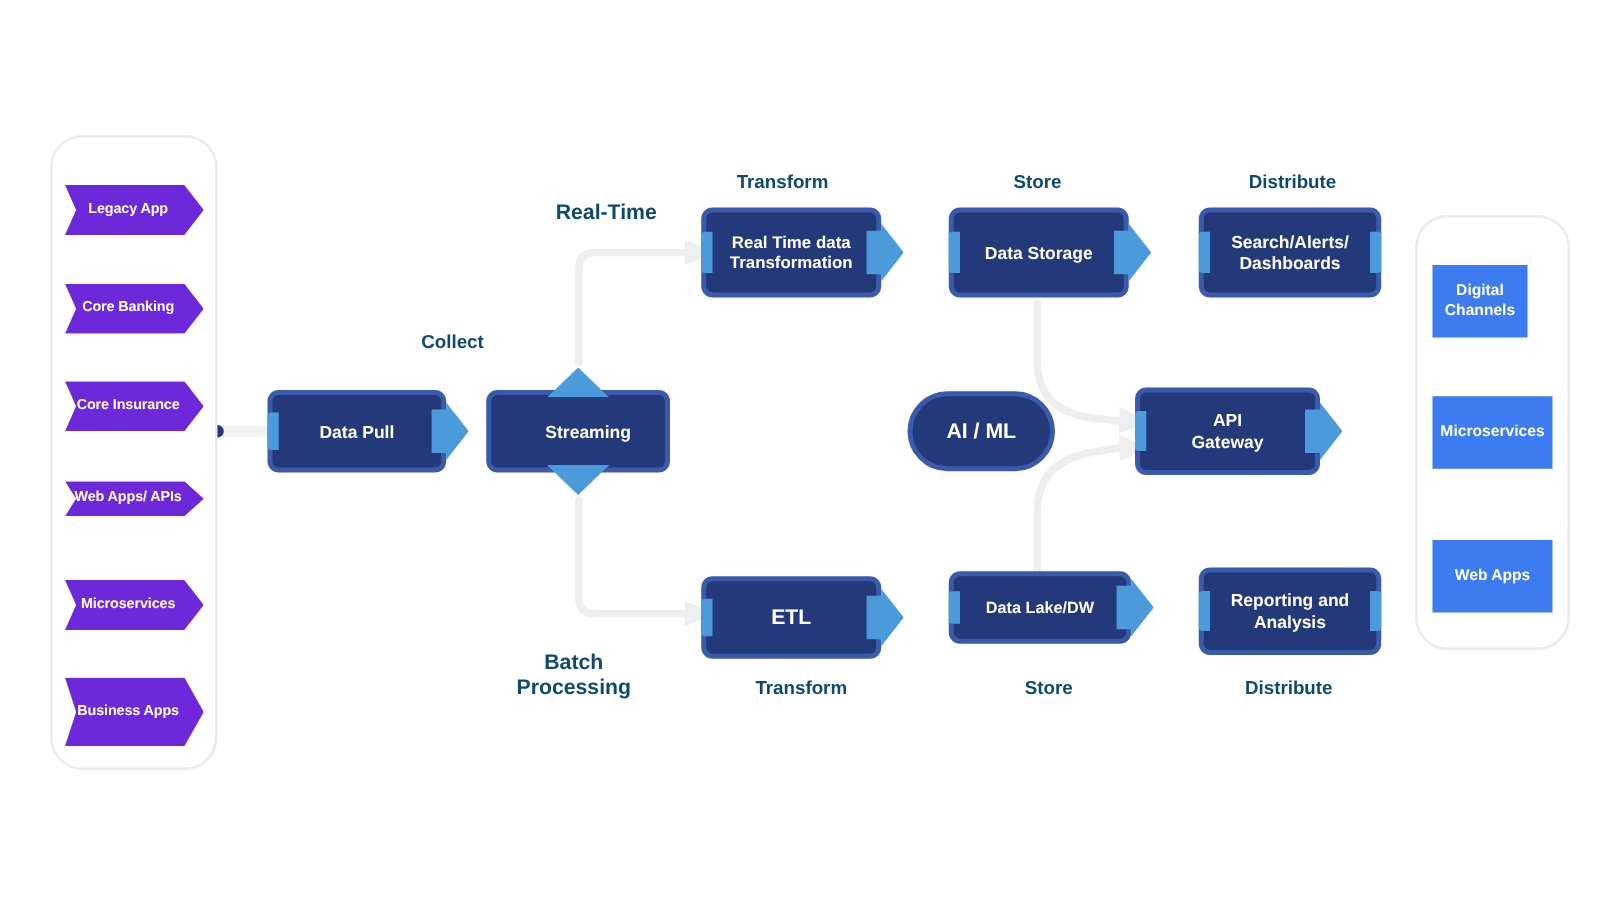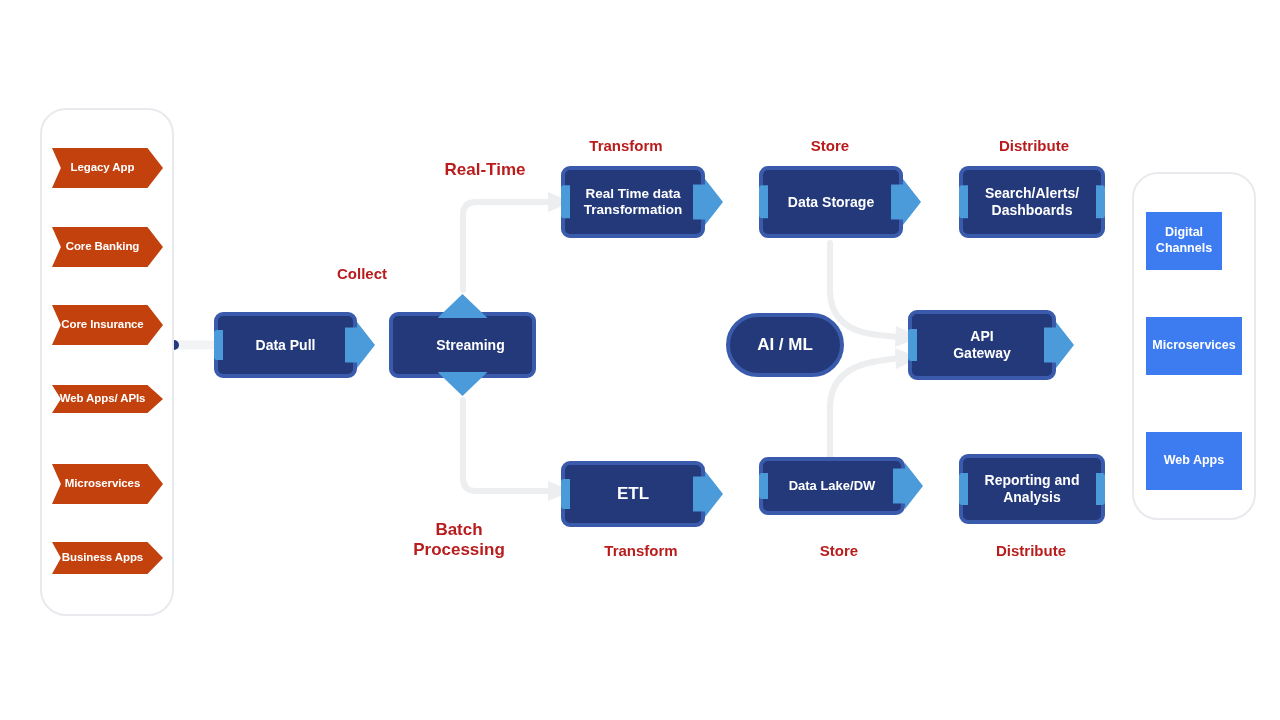--- a/index.html
+++ b/index.html
@@ -17,21 +17,21 @@
     position:absolute;
     border:2px solid #e8eaed;
     border-radius:26px;
     background:#ffffff;
     box-sizing:border-box;
   }
 
   
   .chev{
     position:absolute;
-    background:#c2410c;
+    background:#6d28d9;
     display:flex;align-items:center;justify-content:center;
     text-align:center;
     color:#ffffff;
     font-weight:bold;
     font-size:11.5px;
     line-height:1.2;
     letter-spacing:-0.1px;
     clip-path:polygon(0% 0%, 86% 0%, 100% 50%, 86% 100%, 0% 100%, 8% 50%);
     box-sizing:border-box;
     padding-right:10px;
@@ -101,21 +101,21 @@
     position:absolute;
     left:50%;transform:translateX(-50%);
     bottom:-22px;width:50px;height:24px;
     background:#4b9ad9;
     clip-path:polygon(0% 0%, 100% 0%, 50% 100%);
   }
 
   
   .lbl{
     position:absolute;
-    color:#b91c1c;
+    color:#0c4a6e;
     font-weight:bold;
     font-size:15px;
     text-align:center;
     line-height:1.18;
     white-space:pre-line;
   }
   .lbl.big{font-size:17px;}
 
   
   #wires{position:absolute;left:0;top:0;width:1280px;height:720px;overflow:visible;}
@@ -147,21 +147,21 @@
     <polygon class="whead" points="895,348 920,358 896,369"></polygon>
   </svg>
 
   <div class="panel" style="left:40px;top:108px;width:134px;height:508px;"></div>
 
   <div class="chev" style="left:52px;top:148px;width:111px;height:40px;">Legacy App</div>
   <div class="chev" style="left:52px;top:227px;width:111px;height:40px;">Core Banking</div>
   <div class="chev" style="left:52px;top:305px;width:111px;height:40px;">Core Insurance</div>
   <div class="chev" style="left:52px;top:385px;width:111px;height:28px;">Web Apps/ APIs</div>
   <div class="chev" style="left:52px;top:464px;width:111px;height:40px;">Microservices</div>
-  <div class="chev" style="left:52px;top:542px;width:111px;height:32px;text-align:center;">Business Apps</div>
+  <div class="chev" style="left:52px;top:542px;width:111px;height:55px;text-align:center;">Business Apps</div>
 
   <div class="panel" style="left:1132px;top:172px;width:124px;height:348px;"></div>
 
   <div class="flat" style="left:1146px;top:212px;width:76px;height:58px;">Digital
 Channels</div>
   <div class="flat" style="left:1146px;top:317px;width:96px;height:58px;">Microservices</div>
   <div class="flat" style="left:1146px;top:432px;width:96px;height:58px;">Web Apps</div>
 
   <div class="lbl" style="left:312px;top:265px;width:100px;">Collect</div>
   <div class="lbl big" style="left:422px;top:160px;width:126px;">Real-Time</div>

